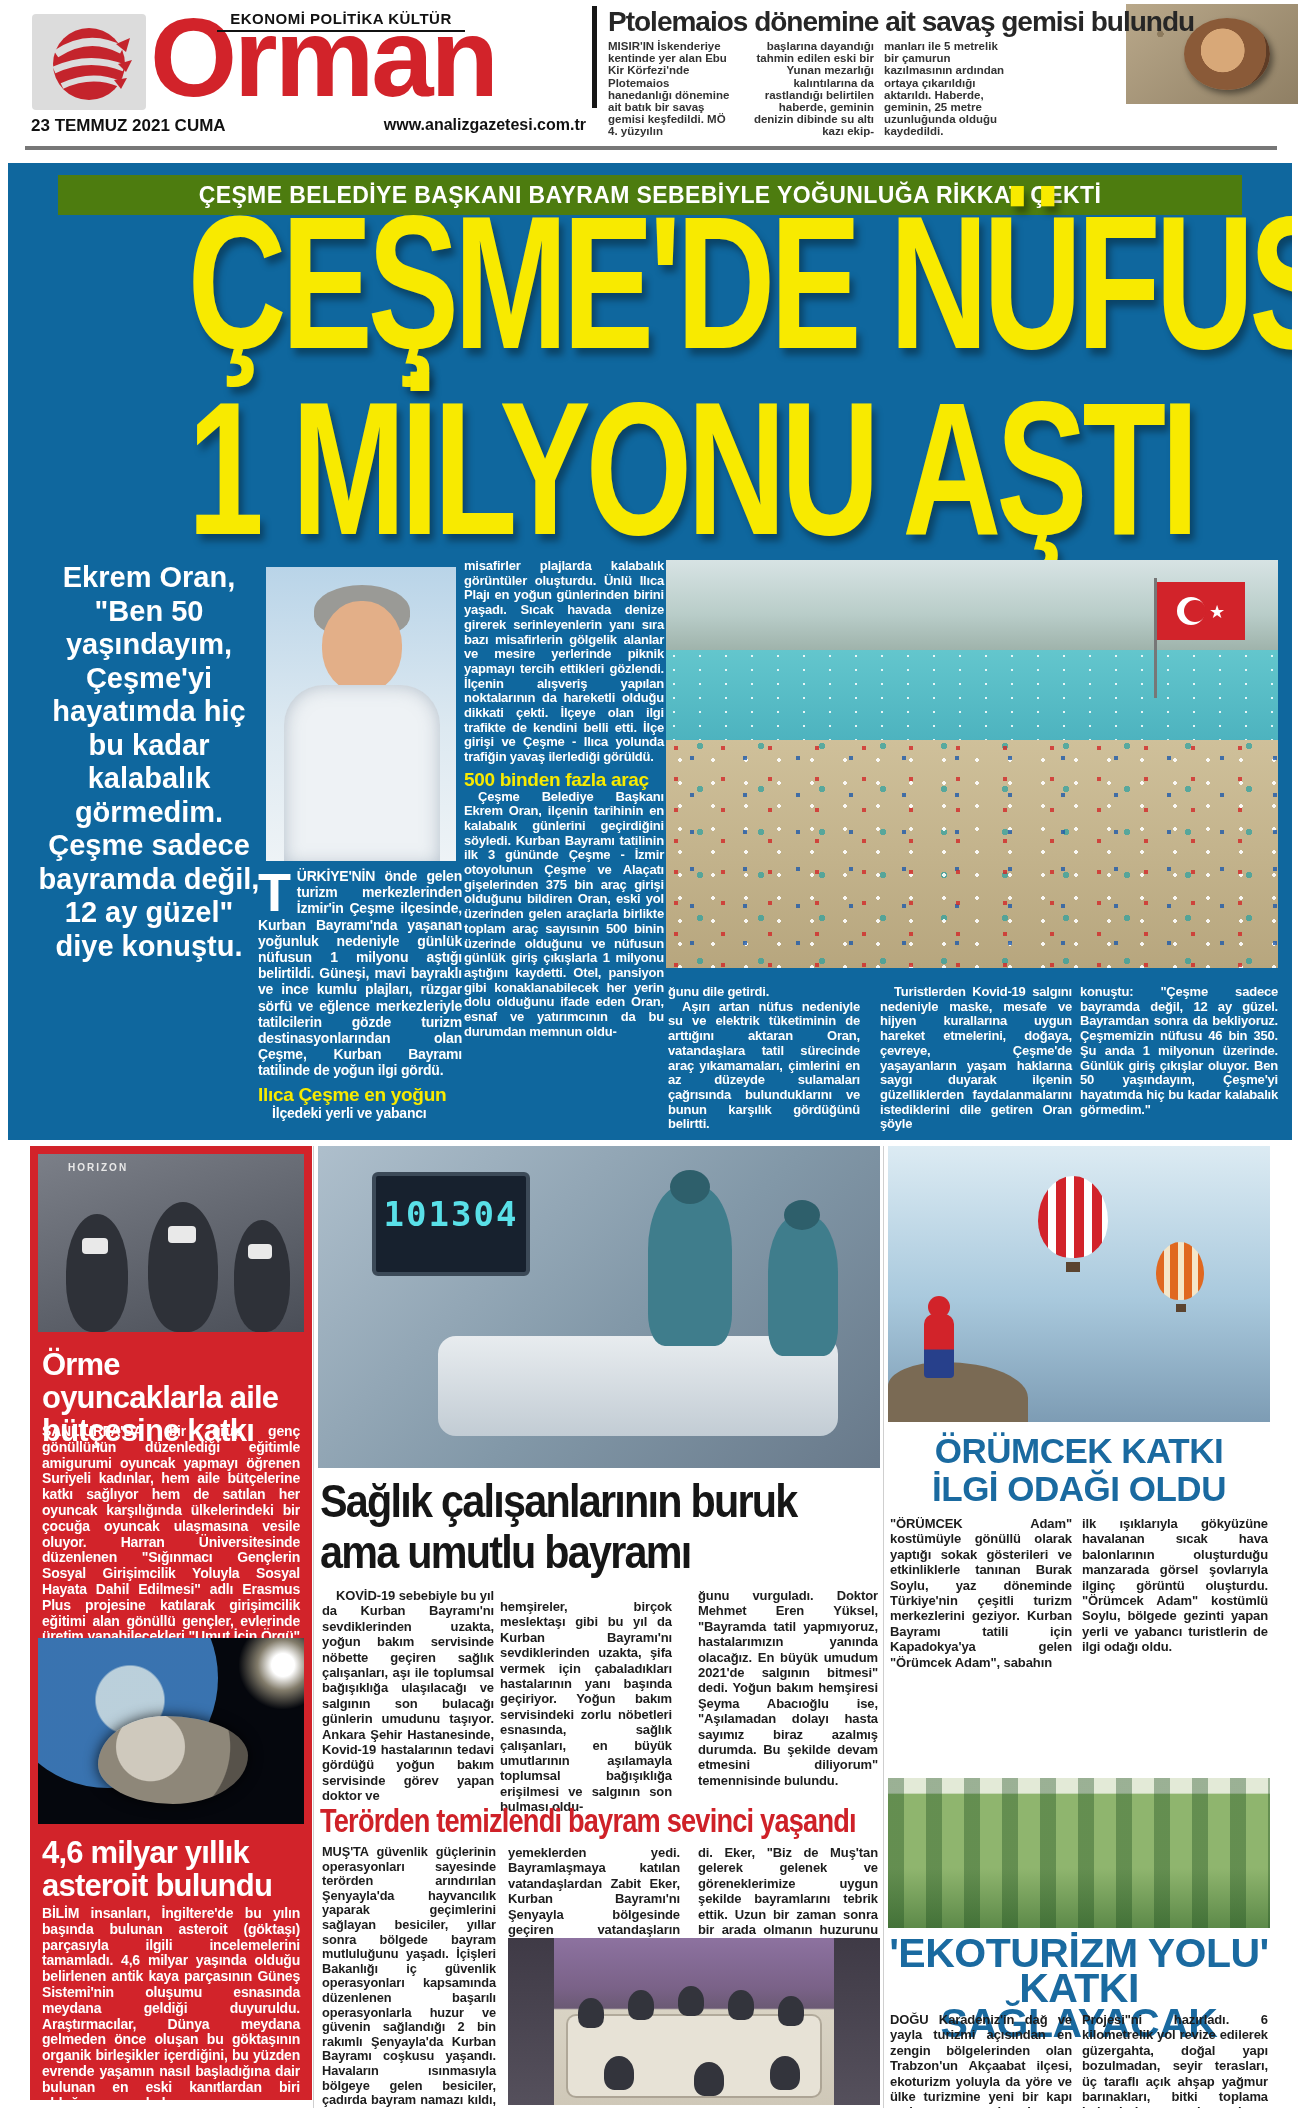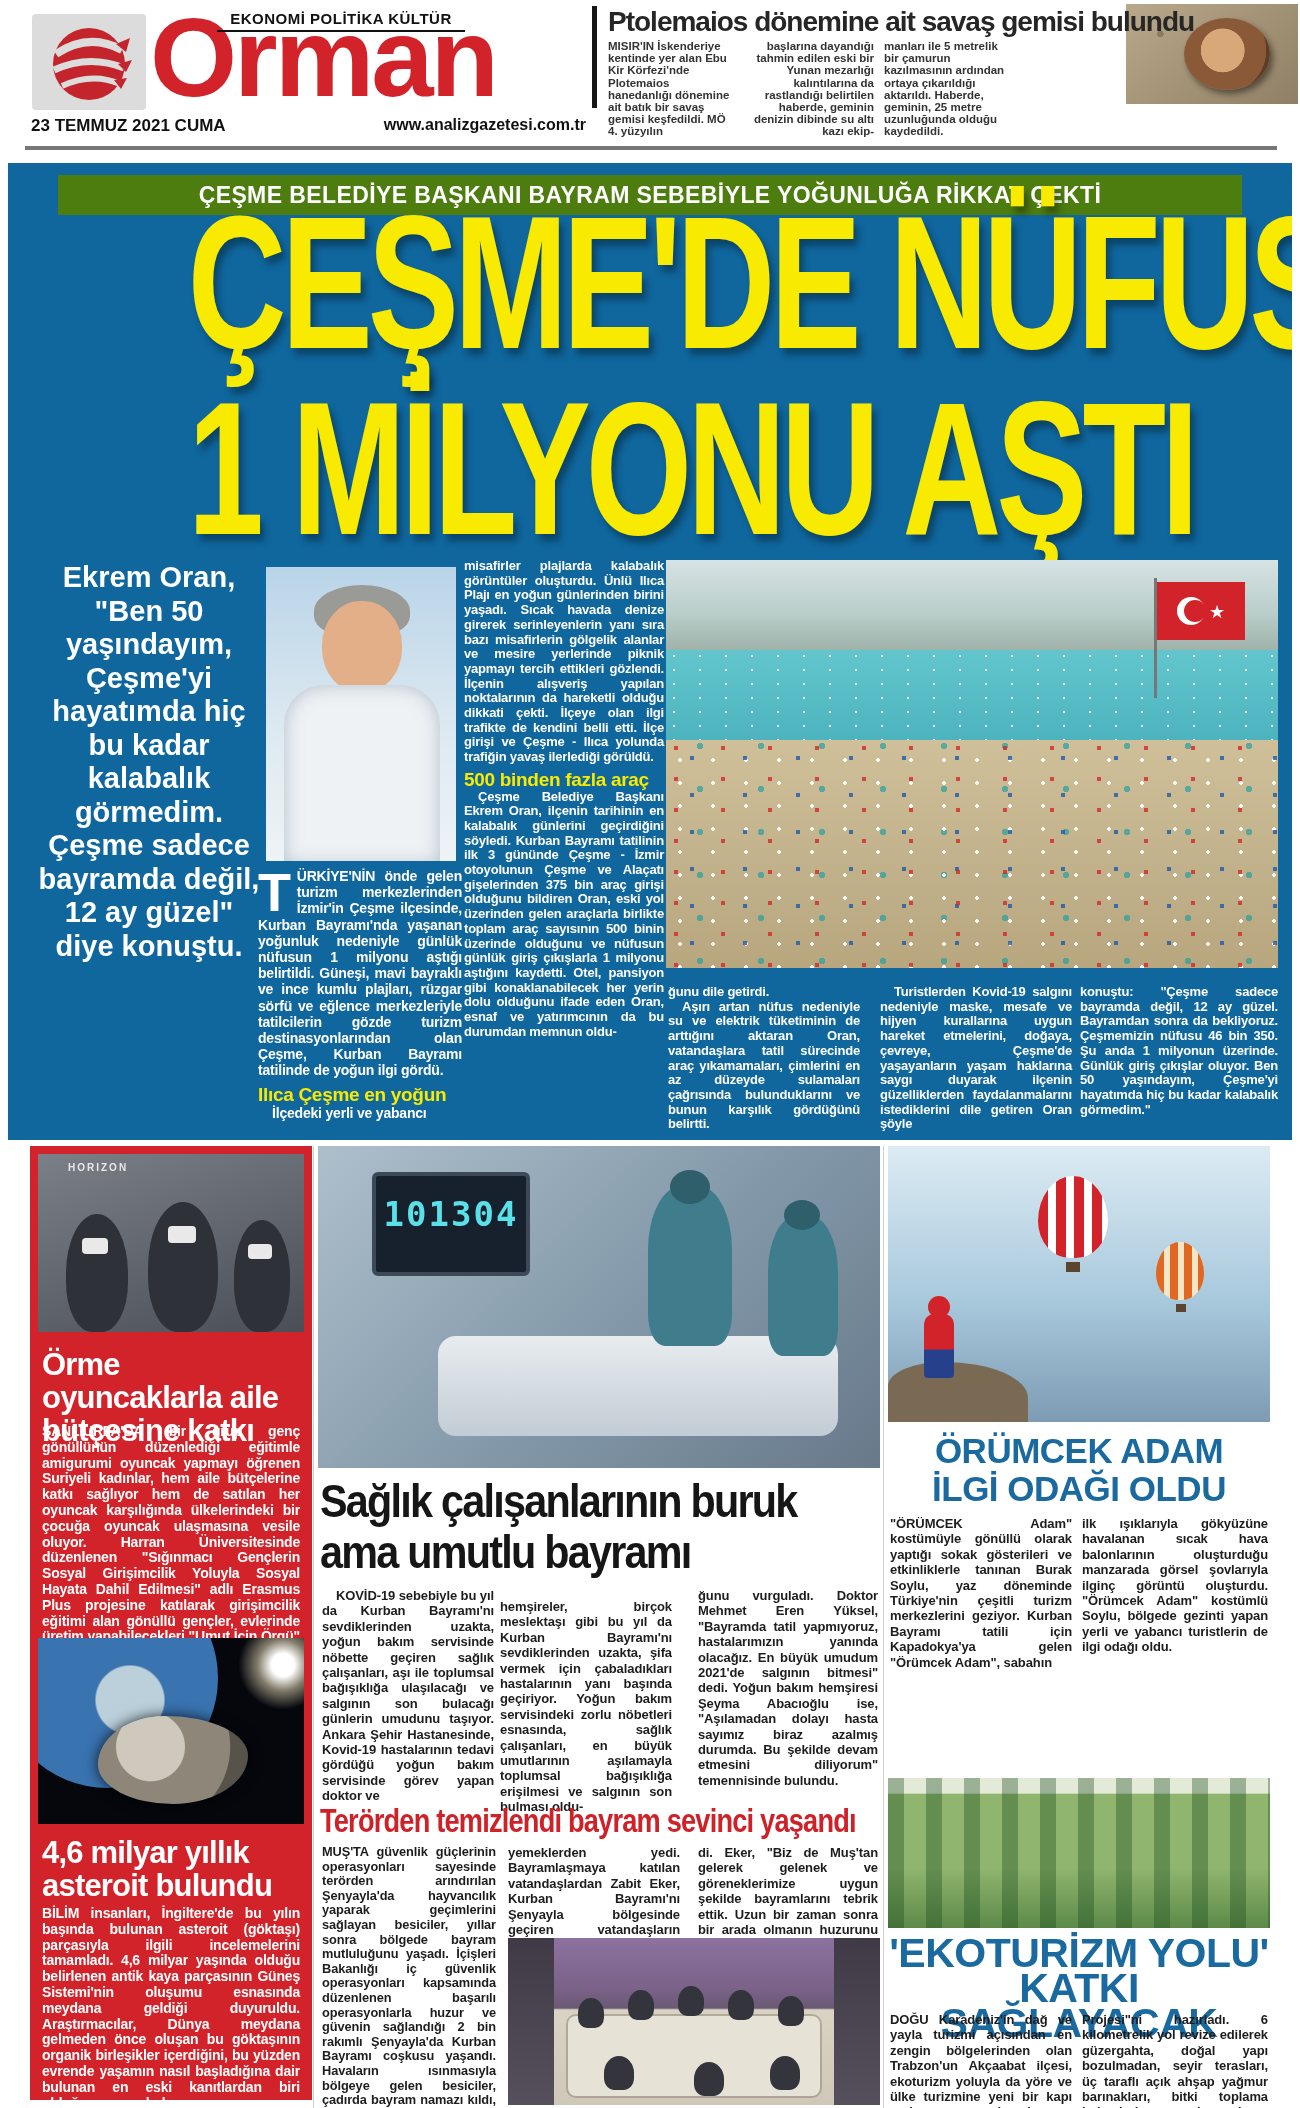--- a/index.html
+++ b/index.html
@@ -278,21 +278,21 @@
 
   <div class="abs balloons">
     <div class="abs balloon1"></div>
     <div class="abs basket" style="left:178px;top:116px;width:14px;height:10px;"></div>
     <div class="abs balloon2"></div>
     <div class="abs basket" style="left:288px;top:158px;width:10px;height:8px;"></div>
     <div class="abs rock"></div>
     <div class="abs spidey-head"></div>
     <div class="abs spidey"></div>
   </div>
-  <div class="abs r-head r-h1">ÖRÜMCEK ADAM</div>
+  <div class="abs r-head r-h1">ÖRÜMCEK KATKI</div>
   <div class="abs r-head r-h2">İLGİ ODAĞI OLDU</div>
   <div class="abs newsbody rcol rc1">"ÖRÜMCEK Adam" kostümüyle gönüllü olarak yaptığı sokak gösterileri ve etkinliklerle tanınan Burak Soylu, yaz döneminde Türkiye'nin çeşitli turizm merkezlerini geziyor. Kurban Bayramı tatili için Kapadokya'ya gelen "Örümcek Adam", sabahın</div>
   <div class="abs newsbody rcol rc2">ilk ışıklarıyla gökyüzüne havalanan sıcak hava balonlarının oluşturduğu manzarada görsel şovlarıyla ilginç görüntü oluşturdu. "Örümcek Adam" kostümlü Soylu, bölgede gezinti yapan yerli ve yabancı turistlerin de ilgi odağı oldu.</div>
 
   <div class="abs forest"></div>
   <div class="abs e-head e-h1">'EKOTURİZM YOLU'</div>
   <div class="abs e-head e-h2">KATKI SAĞLAYACAK</div>
   <div class="abs newsbody ecol ec1">DOĞU Karadeniz'in dağ ve yayla turizmi açısından en zengin bölgelerinden olan Trabzon'un Akçaabat ilçesi, ekoturizm yoluyla da yöre ve ülke turizmine yeni bir kapı aralamaya hazırlanıyor. Trabzon Orman İşletme Müdürlüğü, "Hıdırnebi Yaylası Ekoturizm Alanı</div>
   <div class="abs newsbody ecol ec2">Projesi"ni hazırladı. 6 kilometrelik yol revize edilerek güzergahta, doğal yapı bozulmadan, seyir terasları, üç taraflı açık ahşap yağmur barınakları, bitki toplama bahçeleri, çeşmeler, ahşap banklar, ahşap ve taş köprüler gibi birçok unsur yapılması planlanıyor.</div>
 

